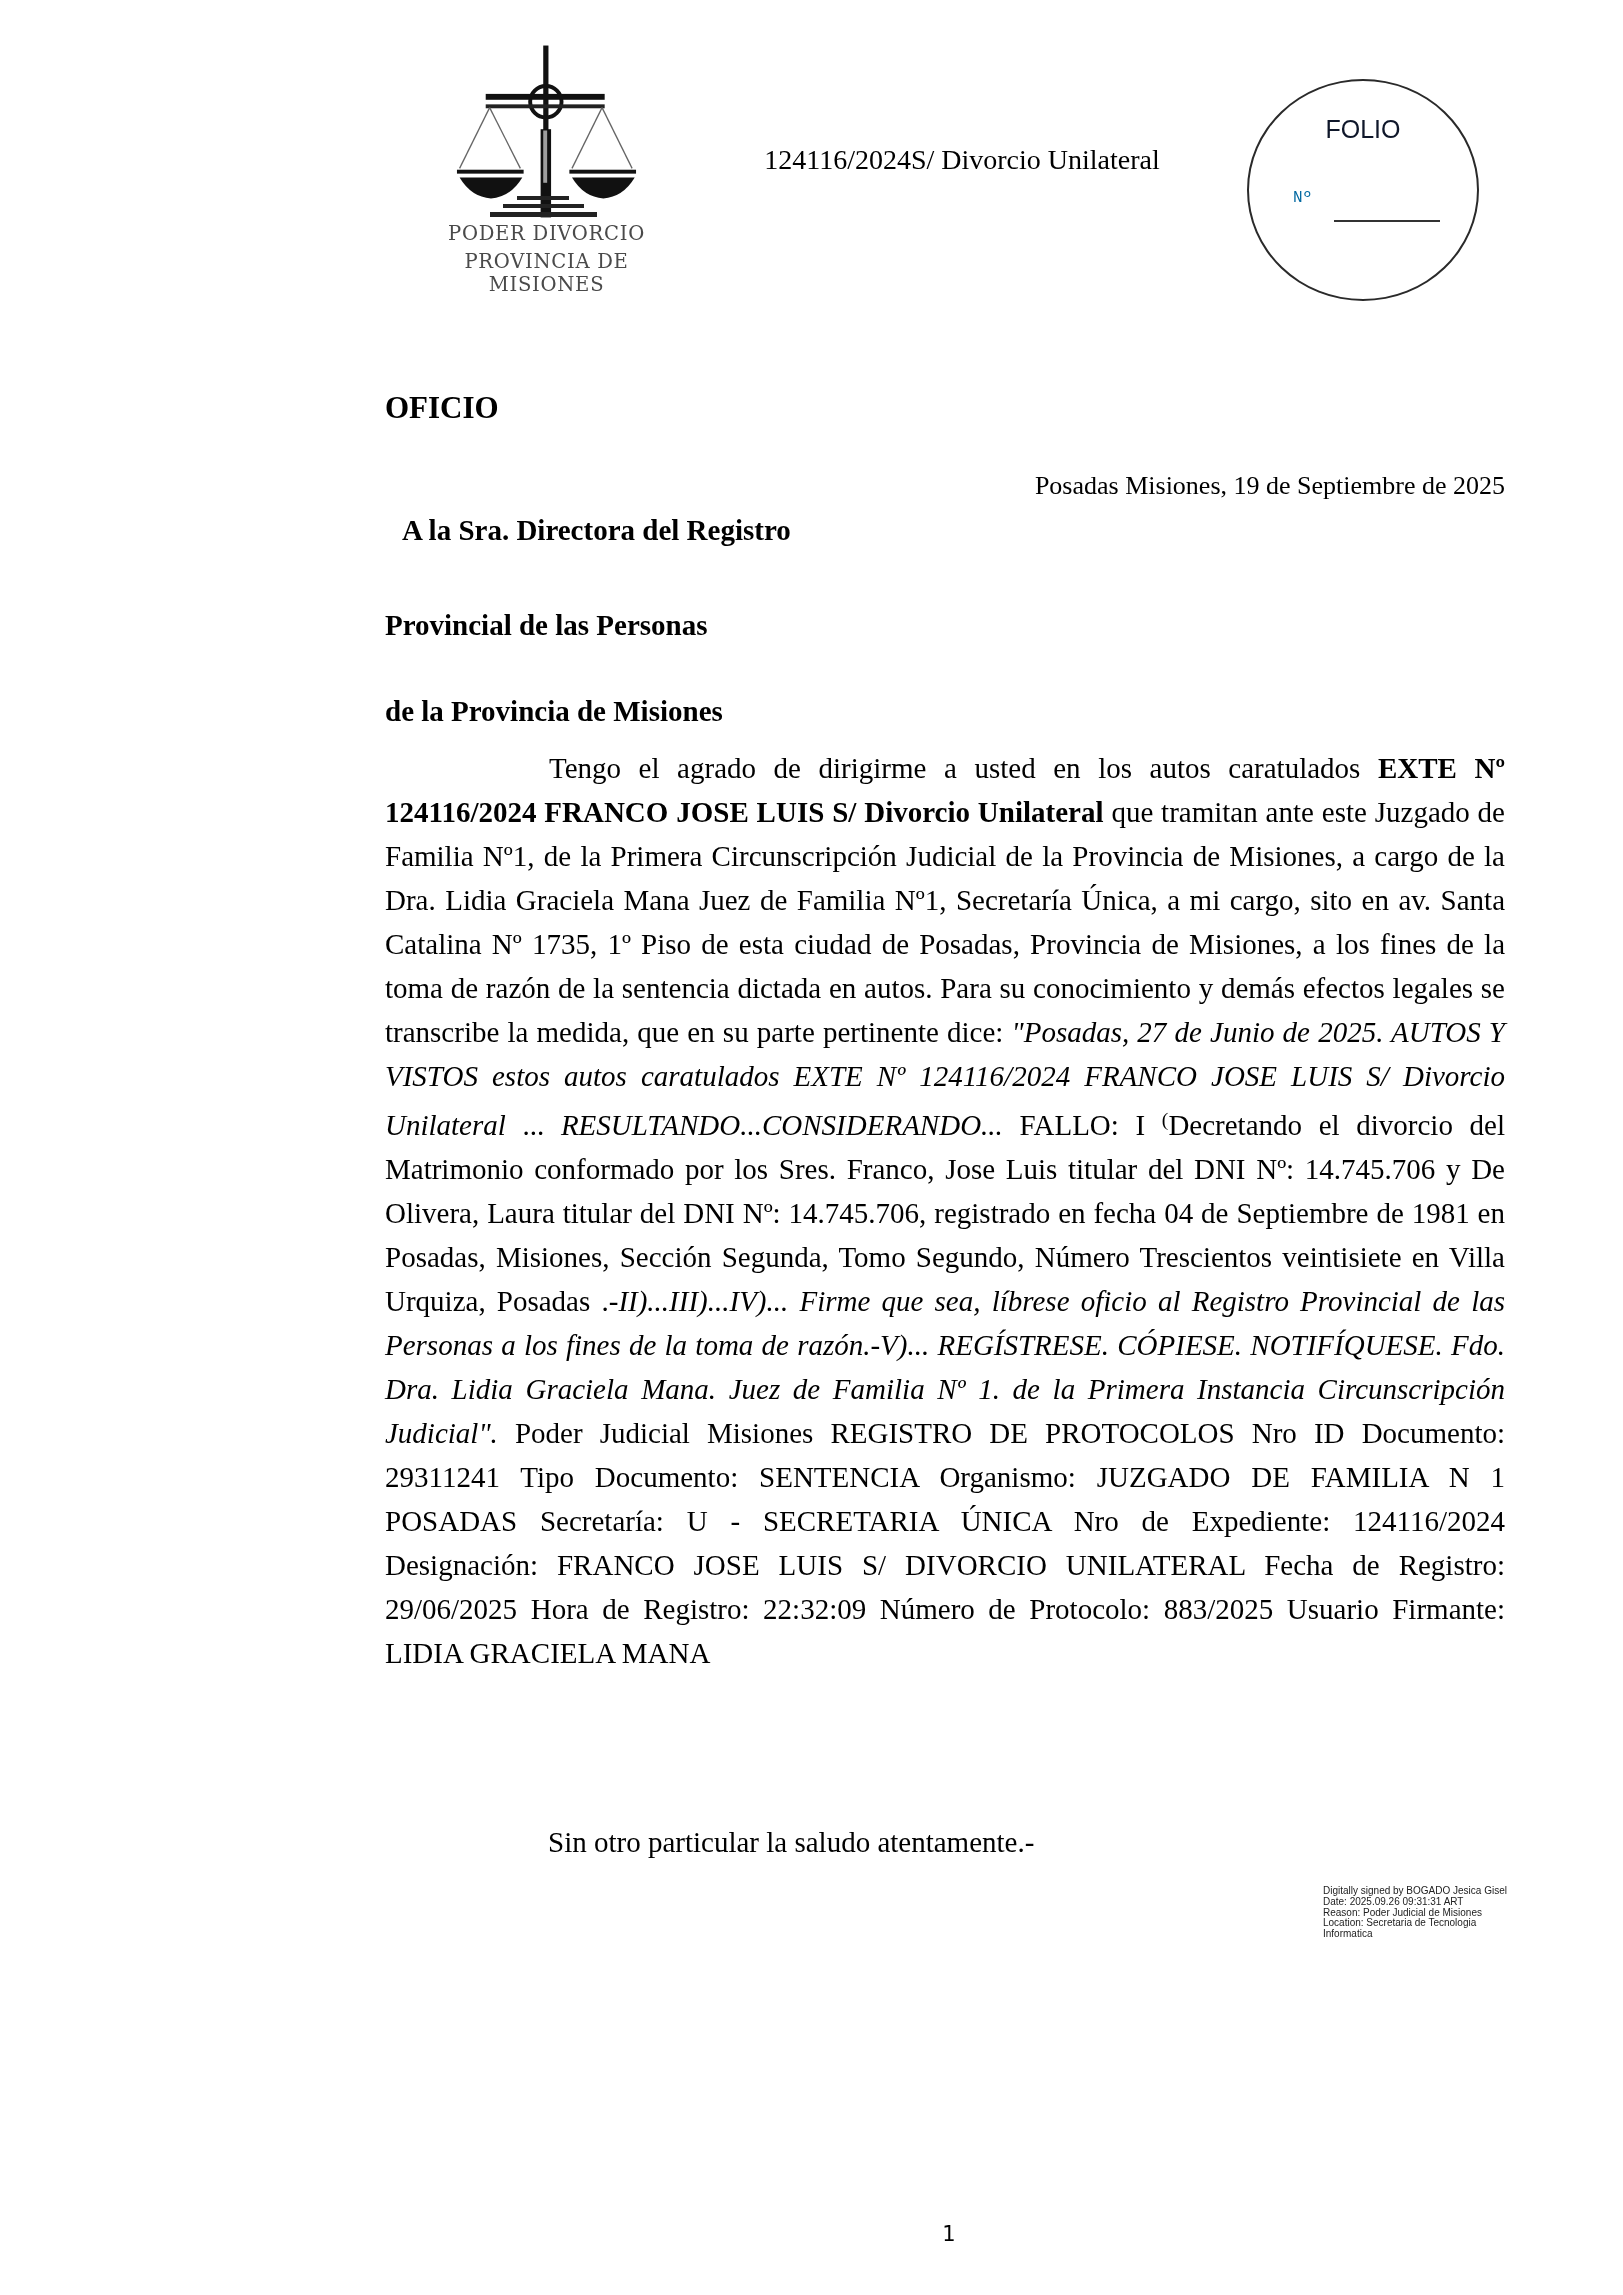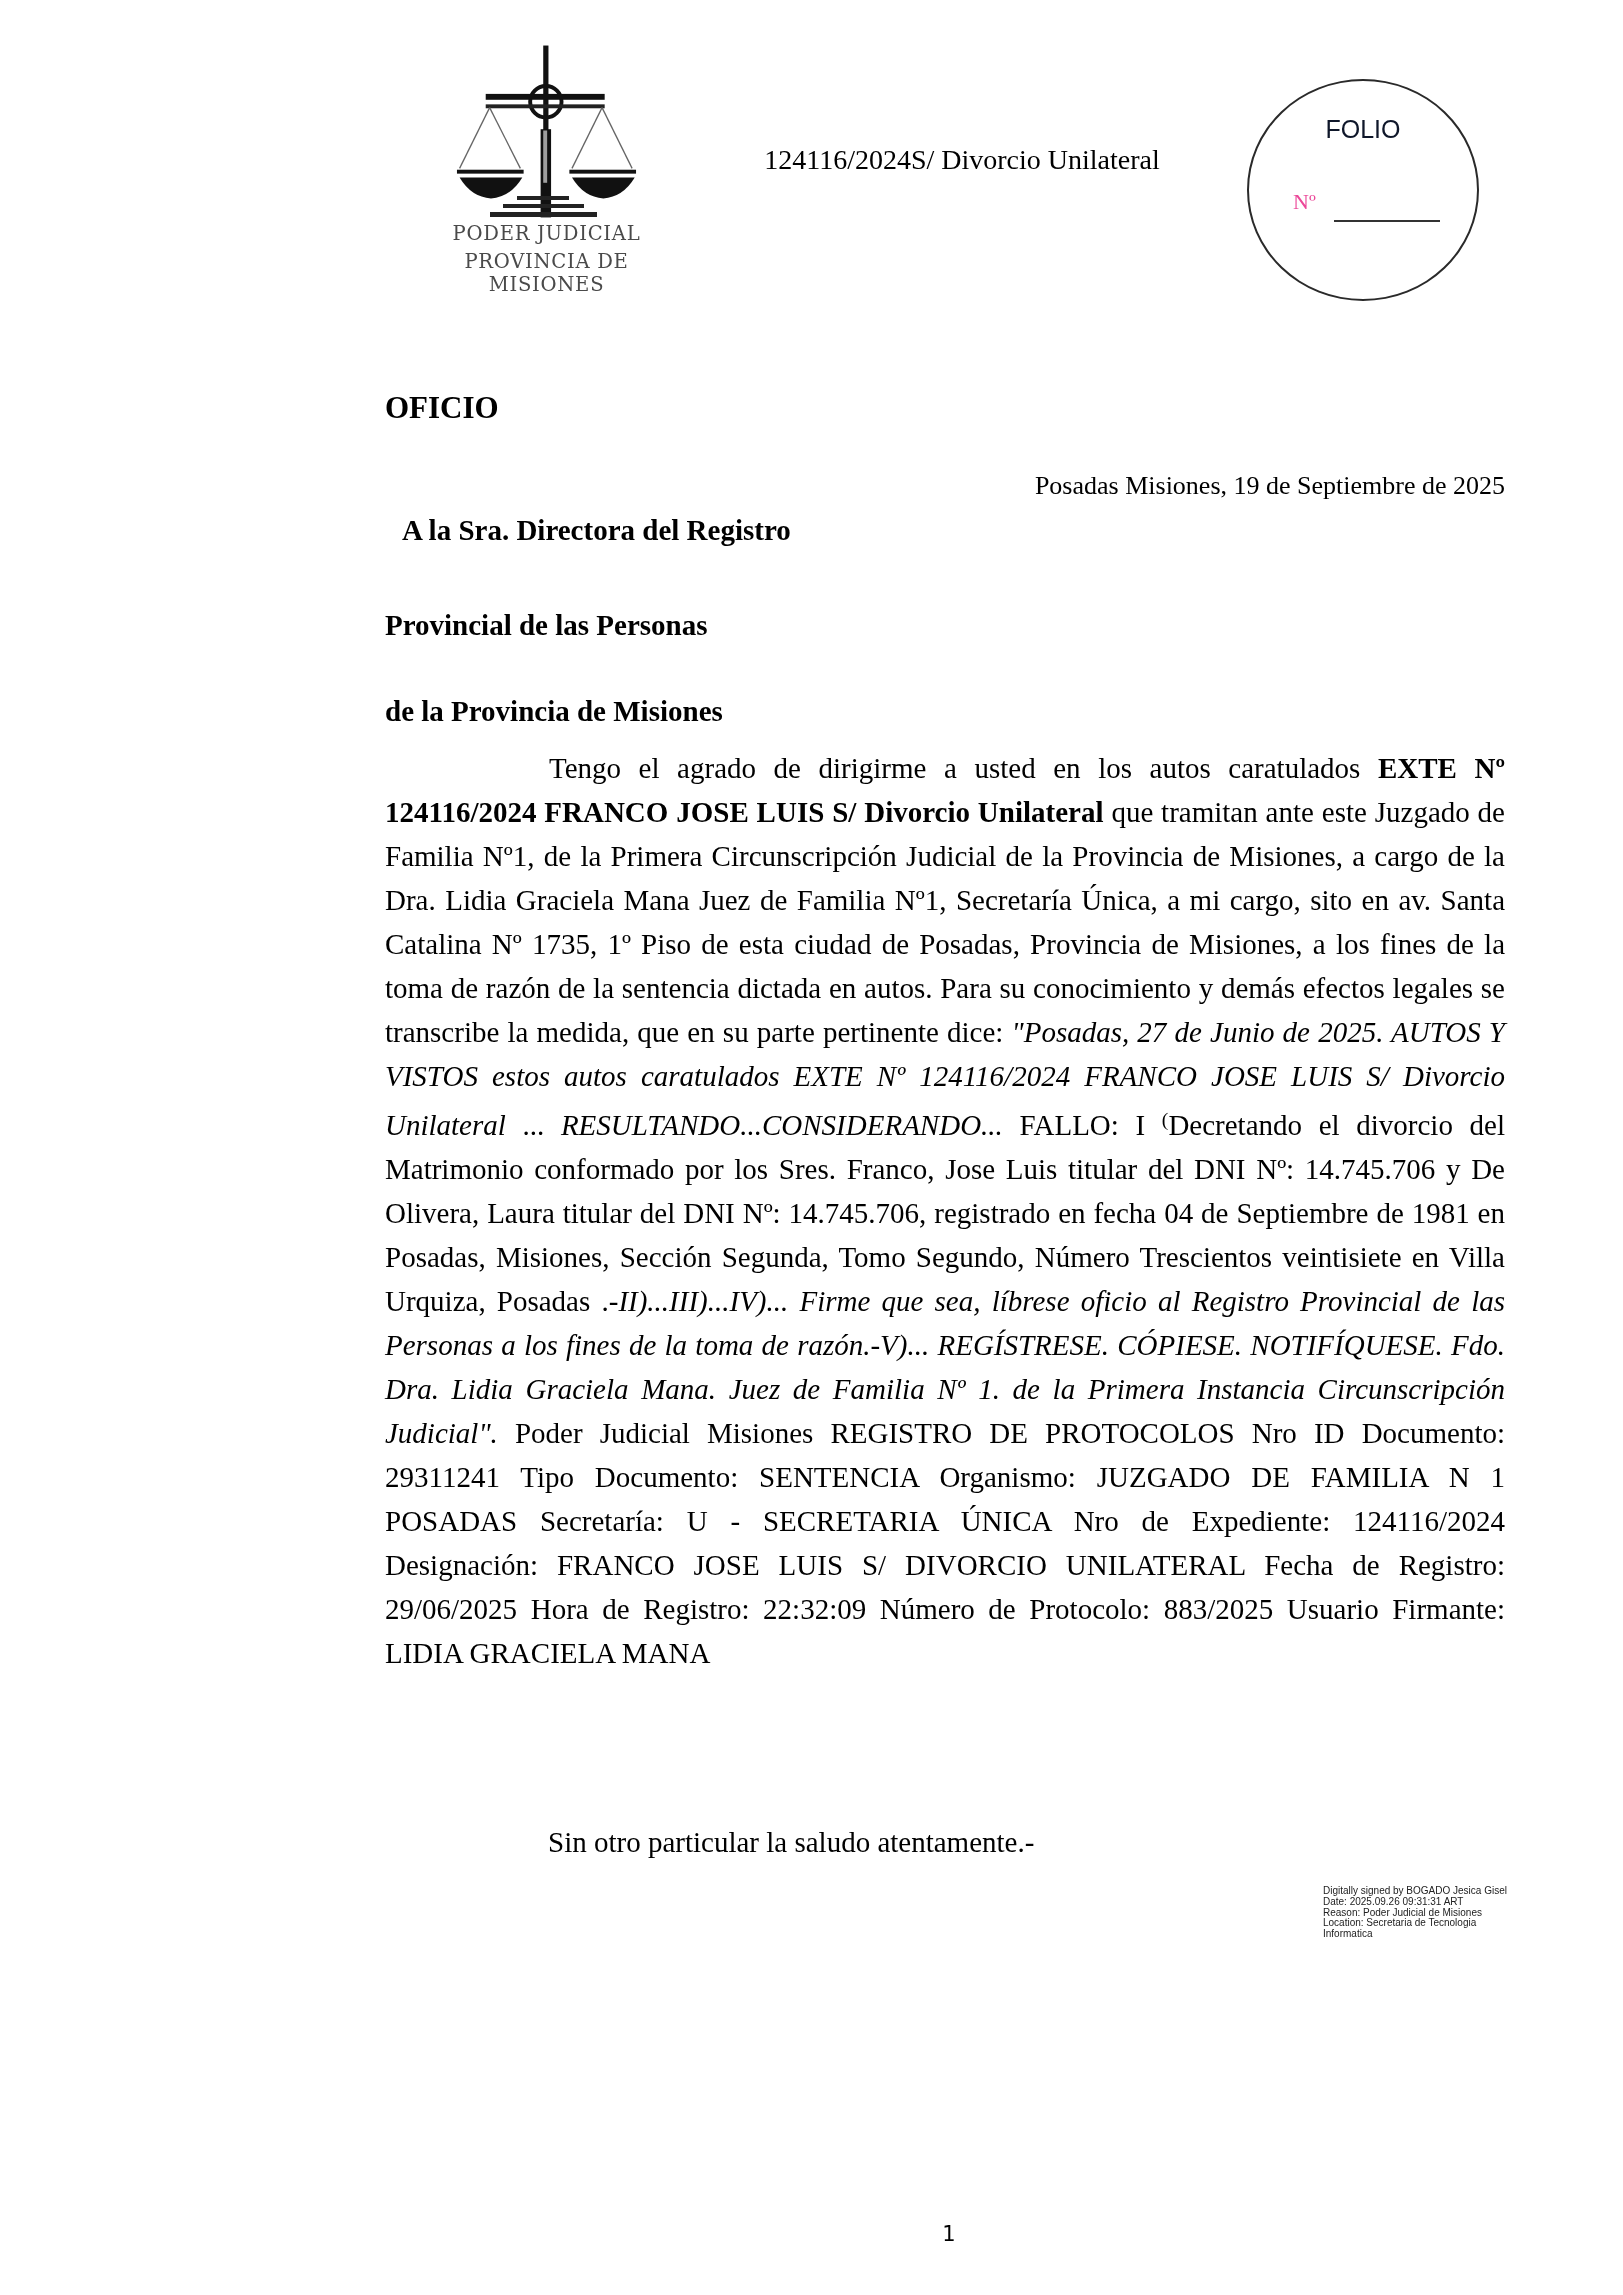--- a/index.html
+++ b/index.html
@@ -10,22 +10,22 @@
   .logo-text { position:absolute; left:0; width:255px; text-align:center;
                font-family:"DejaVu Serif", serif; color:#4a4a4a; letter-spacing:0.7px; }
   .logo-t1 { top:183px; font-size:19.6px; }
   .logo-t2 { top:211px; font-size:19.6px; }
   .header-court { left:707px; top:140px; width:510px; text-align:center;
                   font-size:28px; line-height:39px; }
   .folio { left:1247px; top:79px; width:232px; height:222px; border:2.6px solid #2a2a2a;
            border-radius:50%; box-sizing:border-box; }
   .folio-label { position:absolute; left:0; width:100%; top:34px; text-align:center;
                  font-family:"Liberation Sans", sans-serif; font-size:25px; color:#0f172a; }
-  .folio-no { position:absolute; left:44px; top:108px; font-family:Liberation Serif, serif;
-              font-size:22px; color:#ec4899; }
+  .folio-no { position:absolute; left:44px; top:108px; font-family:Liberation Mono, monospace;
+              font-size:16px; color:#0369a1; }
   .folio-line { position:absolute; left:85px; top:139px; width:106px; height:2px; background:#333; }
   .title { left:385px; top:390px; font-size:31px; font-weight:bold; }
   .dateline { left:654px; top:471px; width:851px; text-align:right; font-size:26px; }
   .addressee { left:385px; font-size:29px; font-weight:bold; }
   .body { left:385px; top:746px; width:1120px; font-size:29px; line-height:44px;
           text-align:justify; }
   .body p { margin:0; text-indent:164px; }
   .i { font-style:italic; }
   .b { font-weight:bold; }
   .sup-paren { font-size:19.6px; vertical-align:9.2px; }
@@ -51,21 +51,21 @@
     <rect x="58" y="200" width="102" height="6" fill="#111"></rect>
     <path d="M62 212 L158 212 Q140 242 110 244 Q80 242 62 212 Z" fill="#111"></path>
     <rect x="230" y="200" width="102" height="6" fill="#111"></rect>
     <path d="M234 212 L330 212 Q312 242 282 244 Q252 242 234 212 Z" fill="#111"></path>
     <rect x="186" y="138" width="16" height="135" fill="#111"></rect>
     <rect x="190" y="140" width="6" height="80" fill="#fff" opacity="0.6"></rect>
   </svg>
   <div style="position:absolute;left:98px;top:157px;width:52px;height:3.9px;background:#222;"></div>
   <div style="position:absolute;left:84px;top:165px;width:81px;height:3.9px;background:#222;"></div>
   <div style="position:absolute;left:71px;top:173px;width:107px;height:4.6px;background:#222;"></div>
-  <div class="logo-text logo-t1">PODER JUDICIAL</div>
+  <div class="logo-text logo-t1">PODER DIVORCIO</div>
   <div class="logo-text logo-t2">PROVINCIA DE MISIONES</div>
 </div>
 
 <div class="abs header-court">
   <div>124116/2024S/ Divorcio Unilateral</div>
 </div>
 
 <div class="abs folio">
   <div class="folio-label">FOLIO</div>
   <div class="folio-no">Nº</div>

